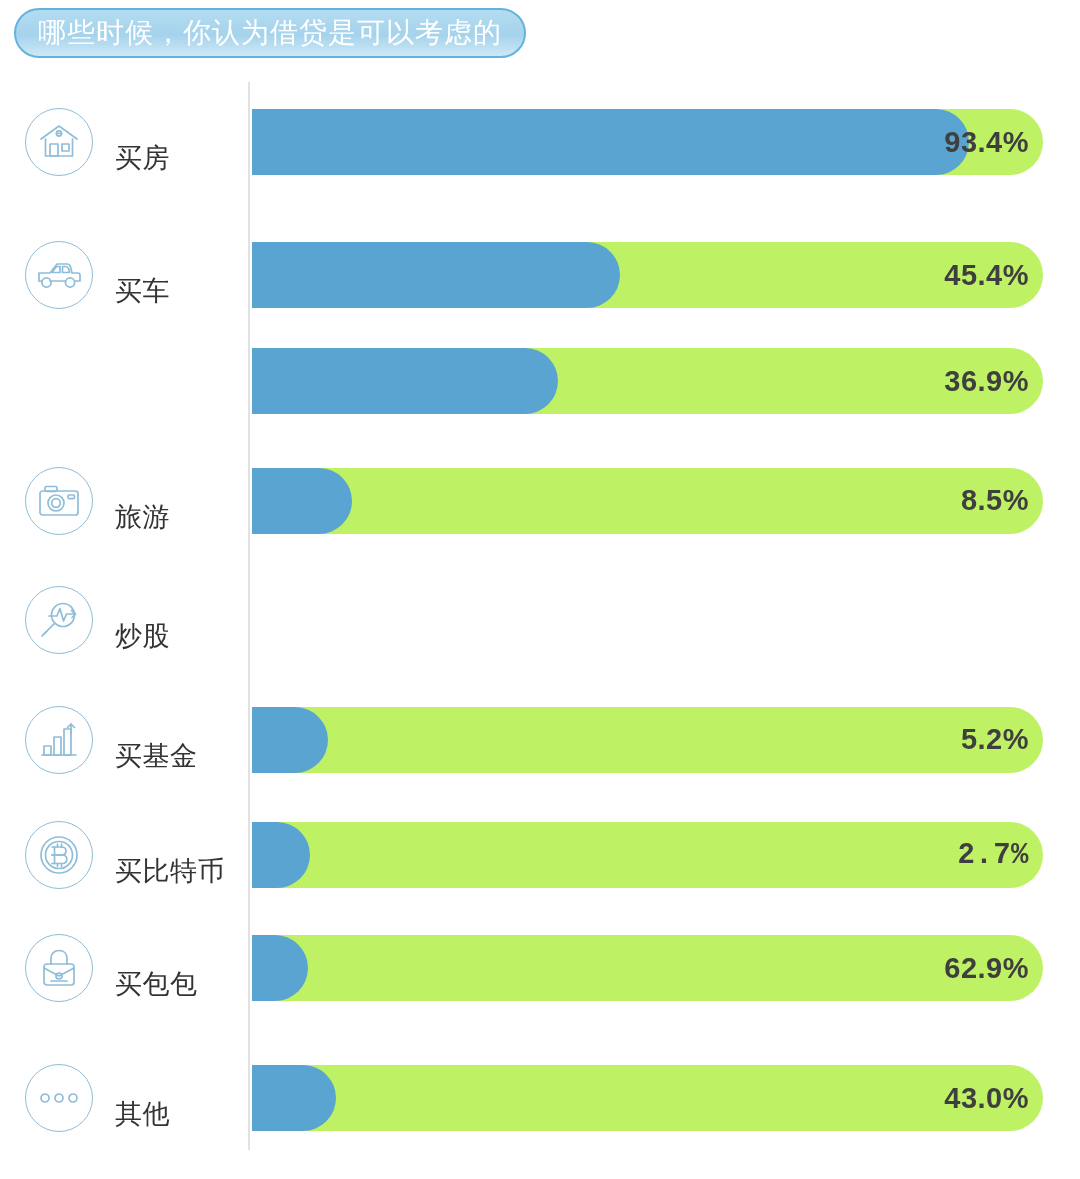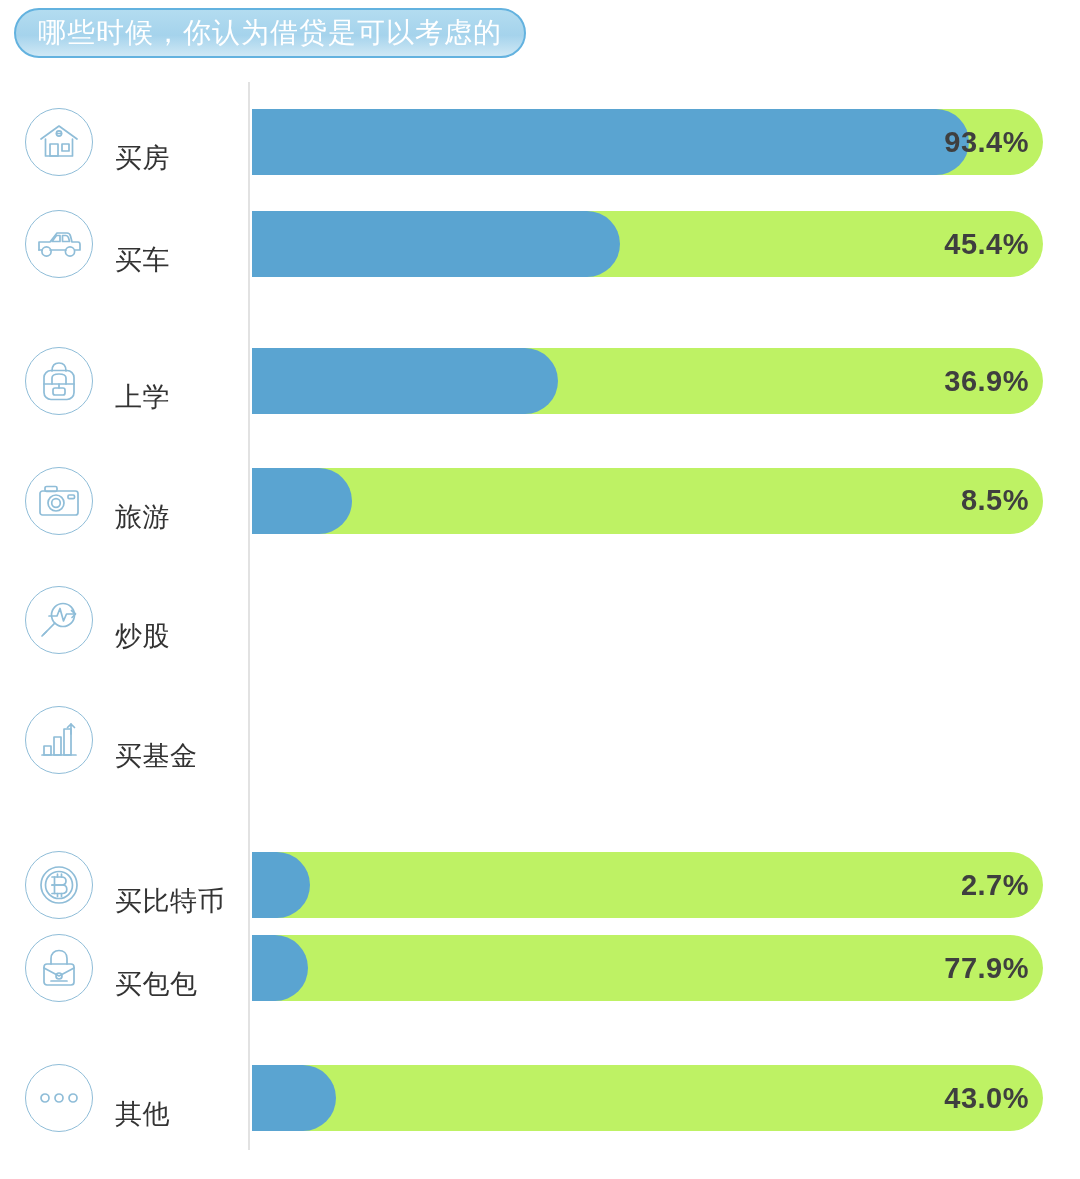--- a/index.html
+++ b/index.html
@@ -156,54 +156,41 @@
     <path d="M19.6 13.5 H24.4"></path>
   </svg>
           </div>
           <div class="cat-label">买房</div>
         </div>
         <div class="track">
           <div class="bar-fill" style="width: 717px;"></div>
           <div class="value">93.4%</div>
         </div>
       </div>
-      <div class="row" style="top: 105px;">
+      <div class="row" style="top: 136px;">
         <div class="label-block">
           <div class="icon-circle">
             <svg width="46" height="40" viewBox="0 0 46 40" fill="none" stroke="#8fbdd8" stroke-width="1.7" stroke-linejoin="round" stroke-linecap="round">
     <path d="M3 26 V18 H14 L21 9 H31 C33 9 34 10 34.5 12 L36 18 H42 C43.3 18 44 19 44 20.5 V26 H39"></path>
     <path d="M30 26 H14"></path>
     <path d="M3 26 H6"></path>
     <circle cx="10.5" cy="27.5" r="4.6"></circle>
     <circle cx="34" cy="27.5" r="4.6"></circle>
     <path d="M16 17.5 L20.5 11.5 H24 V17.5 Z"></path>
     <path d="M26.5 11.5 H30 C31.4 11.5 32 12.4 32.4 13.6 L33.6 17.5 H26.5 Z"></path>
   </svg>
           </div>
           <div class="cat-label">买车</div>
         </div>
         <div class="track">
           <div class="bar-fill" style="width: 368.1px;"></div>
           <div class="value">45.4%</div>
         </div>
       </div>
       <div class="row" style="top: 242px;">
-        <div class="label-block">
-          <div class="icon-circle">
-            <svg width="40" height="44" viewBox="0 0 40 44" fill="none" stroke="#8fbdd8" stroke-width="1.7" stroke-linejoin="round" stroke-linecap="round">
-    <path d="M13 12 C13 6.5 15.5 4 20 4 C24.5 4 27 6.5 27 12"></path>
-    <rect x="5" y="11.5" width="30" height="29" rx="7"></rect>
-    <path d="M5 25 H35"></path>
-    <path d="M13 25 V19 C13 16.5 15 15 20 15 C25 15 27 16.5 27 19 V25"></path>
-    <rect x="14" y="29" width="12" height="7" rx="2"></rect>
-    <path d="M20 25 V29"></path>
-  </svg>
-          </div>
-          <div class="cat-label">上学</div>
-        </div>
         <div class="track">
           <div class="bar-fill" style="width: 306.3px;"></div>
           <div class="value">36.9%</div>
         </div>
       </div>
       <div class="row" style="top: 361.5px;">
         <div class="label-block">
           <div class="icon-circle">
             <svg width="44" height="36" viewBox="0 0 44 36" fill="none" stroke="#8fbdd8" stroke-width="1.7" stroke-linejoin="round" stroke-linecap="round">
     <rect x="3" y="8" width="38" height="24" rx="2.5"></rect>
@@ -241,22 +228,26 @@
     <path d="M4 35 H38"></path>
     <rect x="6" y="26" width="7" height="9"></rect>
     <rect x="16" y="17" width="7" height="18"></rect>
     <rect x="26" y="9" width="7" height="26"></rect>
     <path d="M33 4 V14"></path>
     <path d="M29.5 7.5 L33 4 L36.5 7.5"></path>
   </svg>
           </div>
           <div class="cat-label">买基金</div>
         </div>
-      </div>
-      <div class="row" style="top: 746px;">
+        <div class="track">
+          <div class="bar-fill" style="width: 75.8px;"></div>
+          <div class="value">5.2%</div>
+        </div>
+      </div>
+      <div class="row" style="top: 716px; font-family: Liberation Mono, monospace;">
         <div class="label-block">
           <div class="icon-circle">
             <svg width="42" height="42" viewBox="0 0 42 42" fill="none" stroke="#8fbdd8" stroke-width="1.7" stroke-linejoin="round" stroke-linecap="round">
     <circle cx="21" cy="21" r="18"></circle>
     <circle cx="21" cy="21" r="13.5"></circle>
     <path d="M16.5 13 V29.5"></path>
     <path d="M14 13 H23.5 C26.3 13 28 14.6 28 17 C28 19.4 26.3 21 23.5 21 H14"></path>
     <path d="M14 21 H24.2 C27 21 28.8 22.7 28.8 25.2 C28.8 27.8 27 29.5 24.2 29.5 H14"></path>
     <path d="M19.5 10 V13"></path>
     <path d="M23.5 10 V13"></path>
@@ -279,21 +270,21 @@
     <rect x="5" y="18" width="30" height="21" rx="3"></rect>
     <path d="M5 22 L20 30 L35 22"></path>
     <circle cx="20" cy="30" r="3"></circle>
     <path d="M12 35 H28"></path>
   </svg>
           </div>
           <div class="cat-label">买包包</div>
         </div>
         <div class="track">
           <div class="bar-fill" style="width: 56.2px;"></div>
-          <div class="value">77.9%</div>
+          <div class="value">62.9%</div>
         </div>
       </div>
       <div class="row" style="top: 959px;">
         <div class="label-block">
           <div class="icon-circle">
             <svg width="42" height="14" viewBox="0 0 42 14" fill="none" stroke="#8fbdd8" stroke-width="1.7">
     <circle cx="7" cy="7" r="4"></circle>
     <circle cx="21" cy="7" r="4"></circle>
     <circle cx="35" cy="7" r="4"></circle>
   </svg>

